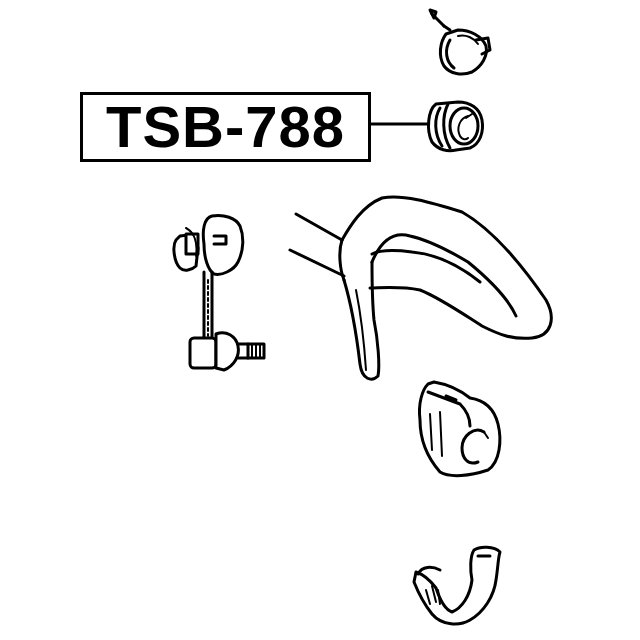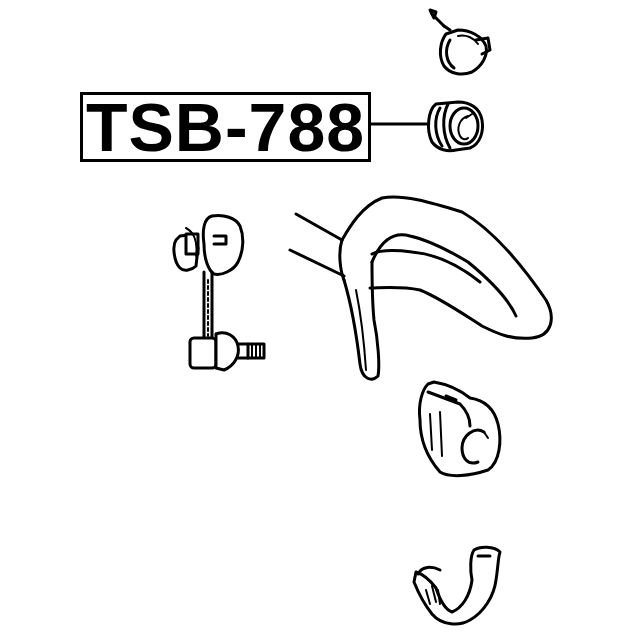--- a/index.html
+++ b/index.html
@@ -4,21 +4,21 @@
   <style>
     html, body { margin: 0; padding: 0; background: #ffffff; }
     body { width: 640px; height: 640px; position: relative; overflow: hidden; font-family: "Liberation Sans", sans-serif; }
     #diagram { position: absolute; left: 0; top: 0; width: 640px; height: 640px; }
     .label-box {
       position: absolute; left: 80px; top: 92px; width: 291px; height: 70px;
       border: 3px solid #000; box-sizing: border-box; background: #fff;
       display: flex; align-items: center; justify-content: center;
     }
     .label-text {
-      font-family: "Liberation Sans", sans-serif; font-weight: 700; font-size: 68px;
+      font-family: "Liberation Sans", sans-serif; font-weight: 700; font-size: 58px;
       letter-spacing: 1px; color: #000; line-height: 1;
     }
     svg .ln { fill: none; stroke: #000; stroke-width: 3; stroke-linecap: round; stroke-linejoin: round; }
     svg .thin { fill: none; stroke: #000; stroke-width: 2; stroke-linecap: round; stroke-linejoin: round; }
     svg .fillw { fill: #fff; stroke: #000; stroke-width: 3; stroke-linejoin: round; }
   </style>
 </head>
 <body>
 
 <svg id="diagram" viewBox="0 0 640 640" xmlns="http://www.w3.org/2000/svg">

